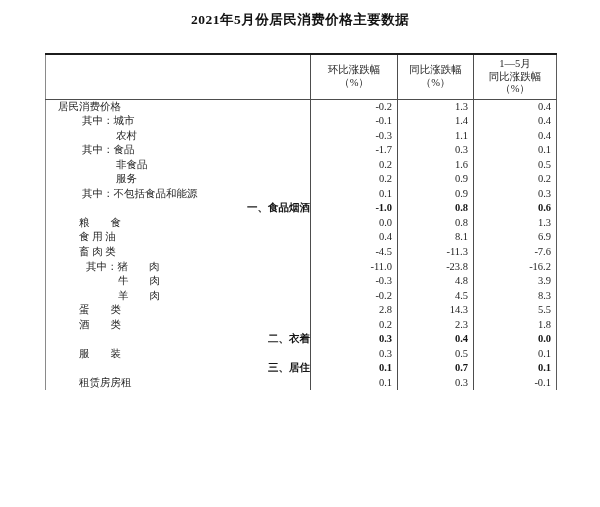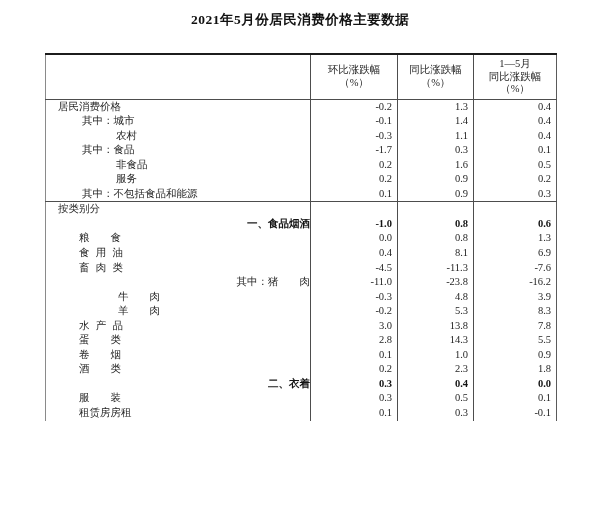--- a/index.html
+++ b/index.html
@@ -23,29 +23,29 @@
   }
   th,td{padding:0;font-size:10.5px;font-weight:normal;vertical-align:middle;}
   thead th{
     border-bottom:1px solid #4d4d4d;
     text-align:center;line-height:12.5px;padding:3px 0 3px 0;
     font-size:10.5px;
   }
   thead th.c1,thead th.c2,thead th.c3,
   tbody td.v1,tbody td.v2,tbody td.v3{border-left:1px solid #4d4d4d;}
   tbody td{line-height:14.55px;height:14.55px;overflow:hidden;}
-  td.lbl{white-space:pre;font-family:Liberation Mono, monospace;}
+  td.lbl{white-space:pre;}
   td.val{text-align:right;padding-right:5px;font-family:"Liberation Serif","DejaVu Serif",serif;}
   tr.bold td{font-weight:bold;color:#141414;text-align:right;}
   tr.sep td{border-top:1px solid #4d4d4d;}
   .ind0{padding-left:12px;}
   .ind1{padding-left:36px;}
   .ind2{padding-left:70px;}
   .ind3{padding-left:33px;}
-  .ind4{padding-left:40px;text-align:right;}
+  .ind4{padding-left:40px;}
   .ind5{padding-left:72px;}
 </style>
 </head>
 <body>
 
 <div class="screen">
   <div class="title">2021年5月份居民消费价格主要数据</div>
 
   <table class="cpi">
     <colgroup>
@@ -107,26 +107,20 @@
           <td class="val v1">0.2</td>
           <td class="val v2">0.9</td>
           <td class="val v3">0.2</td>
         </tr>
         <tr>
           <td class="lbl ind1">其中：不包括食品和能源</td>
           <td class="val v1">0.1</td>
           <td class="val v2">0.9</td>
           <td class="val v3">0.3</td>
         </tr>
-        <tr class="sep">
-          <td class="lbl ind0">按类别分</td>
-          <td class="val v1"></td>
-          <td class="val v2"></td>
-          <td class="val v3"></td>
-        </tr>
         <tr class="bold">
           <td class="lbl ind0">一、食品烟酒</td>
           <td class="val v1">-1.0</td>
           <td class="val v2">0.8</td>
           <td class="val v3">0.6</td>
         </tr>
         <tr>
           <td class="lbl ind3">粮　　食</td>
           <td class="val v1">0.0</td>
           <td class="val v2">0.8</td>
@@ -152,59 +146,53 @@
         </tr>
         <tr>
           <td class="lbl ind5">牛　　肉</td>
           <td class="val v1">-0.3</td>
           <td class="val v2">4.8</td>
           <td class="val v3">3.9</td>
         </tr>
         <tr>
           <td class="lbl ind5">羊　　肉</td>
           <td class="val v1">-0.2</td>
-          <td class="val v2">5.3</td>
+          <td class="val v2">4.5</td>
           <td class="val v3">8.3</td>
-        </tr>
-        <tr>
-          <td class="lbl ind3">水 产 品</td>
-          <td class="val v1">3.0</td>
-          <td class="val v2">13.8</td>
-          <td class="val v3">7.8</td>
         </tr>
         <tr>
           <td class="lbl ind3">蛋　　类</td>
           <td class="val v1">2.8</td>
           <td class="val v2">14.3</td>
           <td class="val v3">5.5</td>
-        </tr>
-        <tr>
-          <td class="lbl ind3">卷　　烟</td>
-          <td class="val v1">0.1</td>
-          <td class="val v2">1.0</td>
-          <td class="val v3">0.9</td>
         </tr>
         <tr>
           <td class="lbl ind3">酒　　类</td>
           <td class="val v1">0.2</td>
           <td class="val v2">2.3</td>
           <td class="val v3">1.8</td>
         </tr>
         <tr class="bold">
           <td class="lbl ind0">二、衣着</td>
           <td class="val v1">0.3</td>
           <td class="val v2">0.4</td>
           <td class="val v3">0.0</td>
         </tr>
         <tr>
           <td class="lbl ind3">服　　装</td>
           <td class="val v1">0.3</td>
           <td class="val v2">0.5</td>
           <td class="val v3">0.1</td>
         </tr>
+        <tr class="bold">
+          <td class="lbl ind0">三、居住</td>
+          <td class="val v1">0.1</td>
+          <td class="val v2">0.7</td>
+          <td class="val v3">0.1</td>
+        </tr>
         <tr>
           <td class="lbl ind3">租赁房房租</td>
           <td class="val v1">0.1</td>
           <td class="val v2">0.3</td>
           <td class="val v3">-0.1</td>
         </tr>
       </tbody>
   </table>
 </div>
 

